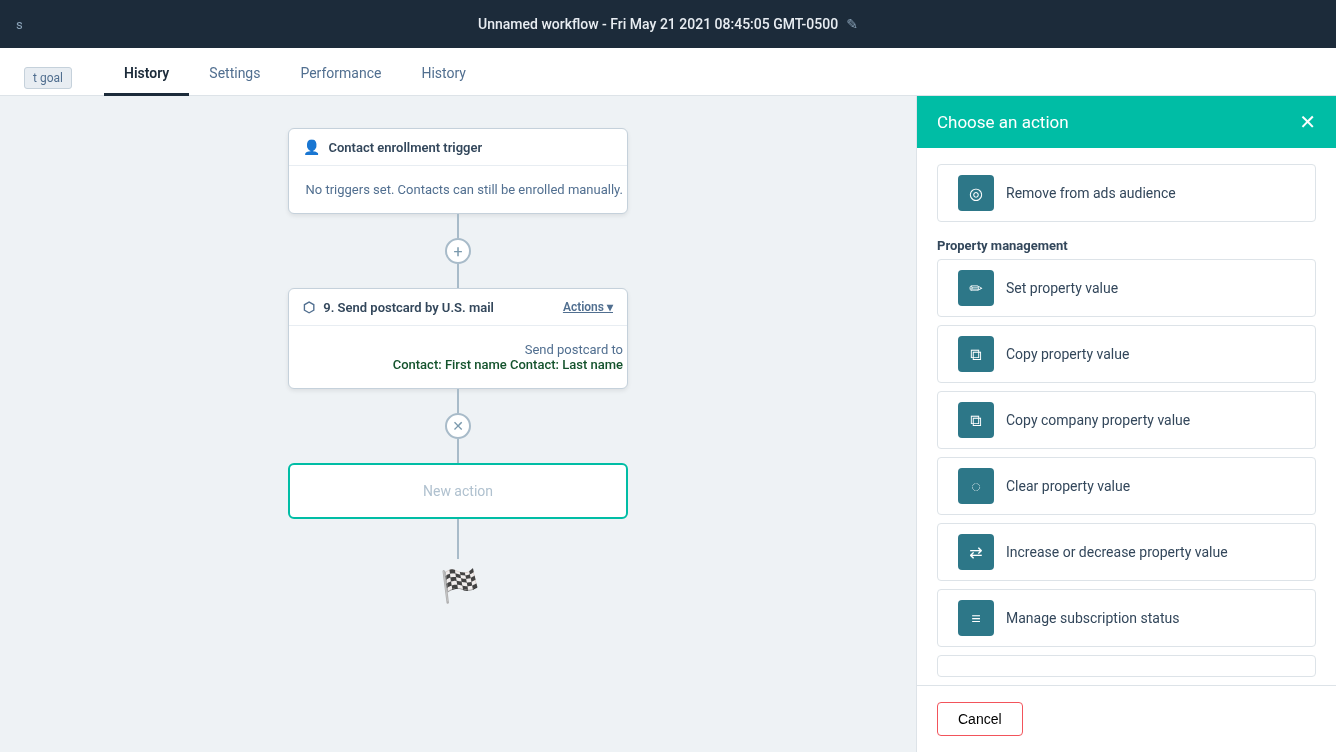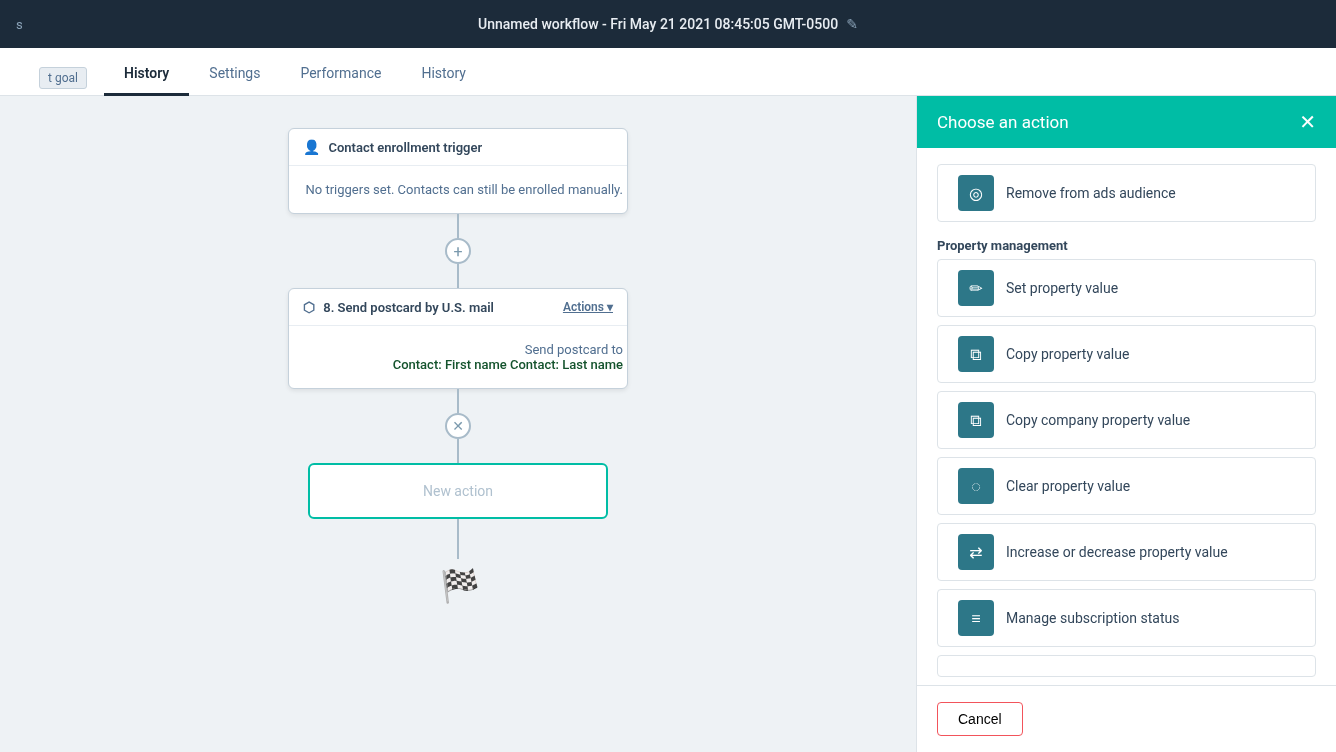--- a/index.html
+++ b/index.html
@@ -56,21 +56,21 @@
       margin-bottom: -1px;
       user-select: none;
     }
     .tab.active {
       color: #1c2b3a;
       font-weight: 600;
       border-bottom: 3px solid #1c2b3a;
     }
     .tab-goal {
       position: absolute;
-      left: 15px;
+      left: 0;
       font-size: 12px;
       background: #e8edf2;
       border: 1px solid #c5d1db;
       border-radius: 3px;
       padding: 3px 8px;
       color: #516f90;
       top: 14px;
     }
 
     
@@ -140,21 +140,21 @@
     .node-body-contact {
       color: #14532d;
       font-weight: 500;
     }
 
     
     .node-new-action {
       background: white;
       border: 2px solid #00bda5;
       border-radius: 6px;
-      width: 300px;
+      width: 340px;
       padding: 18px;
       text-align: center;
       color: #b0c1cf;
       font-size: 14px;
       cursor: pointer;
     }
 
     
     .connector {
       display: flex;
@@ -336,21 +336,21 @@
     <div class="connector">
       <div class="connector-line"></div>
       <div class="connector-circle">+</div>
       <div class="connector-line"></div>
     </div>
 
     <div class="workflow-node node-send">
       <div class="node-header">
         <div class="node-send-left">
           <span class="node-icon">⬡</span>
-          <span>8. Send postcard by U.S. mail</span>
+          <span>9. Send postcard by U.S. mail</span>
         </div>
         <span class="node-actions-btn">Actions ▾</span>
       </div>
       <div class="node-body">
         <div>Send postcard to</div>
         <div class="node-body-contact">Contact: First name  Contact: Last name</div>
       </div>
     </div>
 
     <div class="connector">

